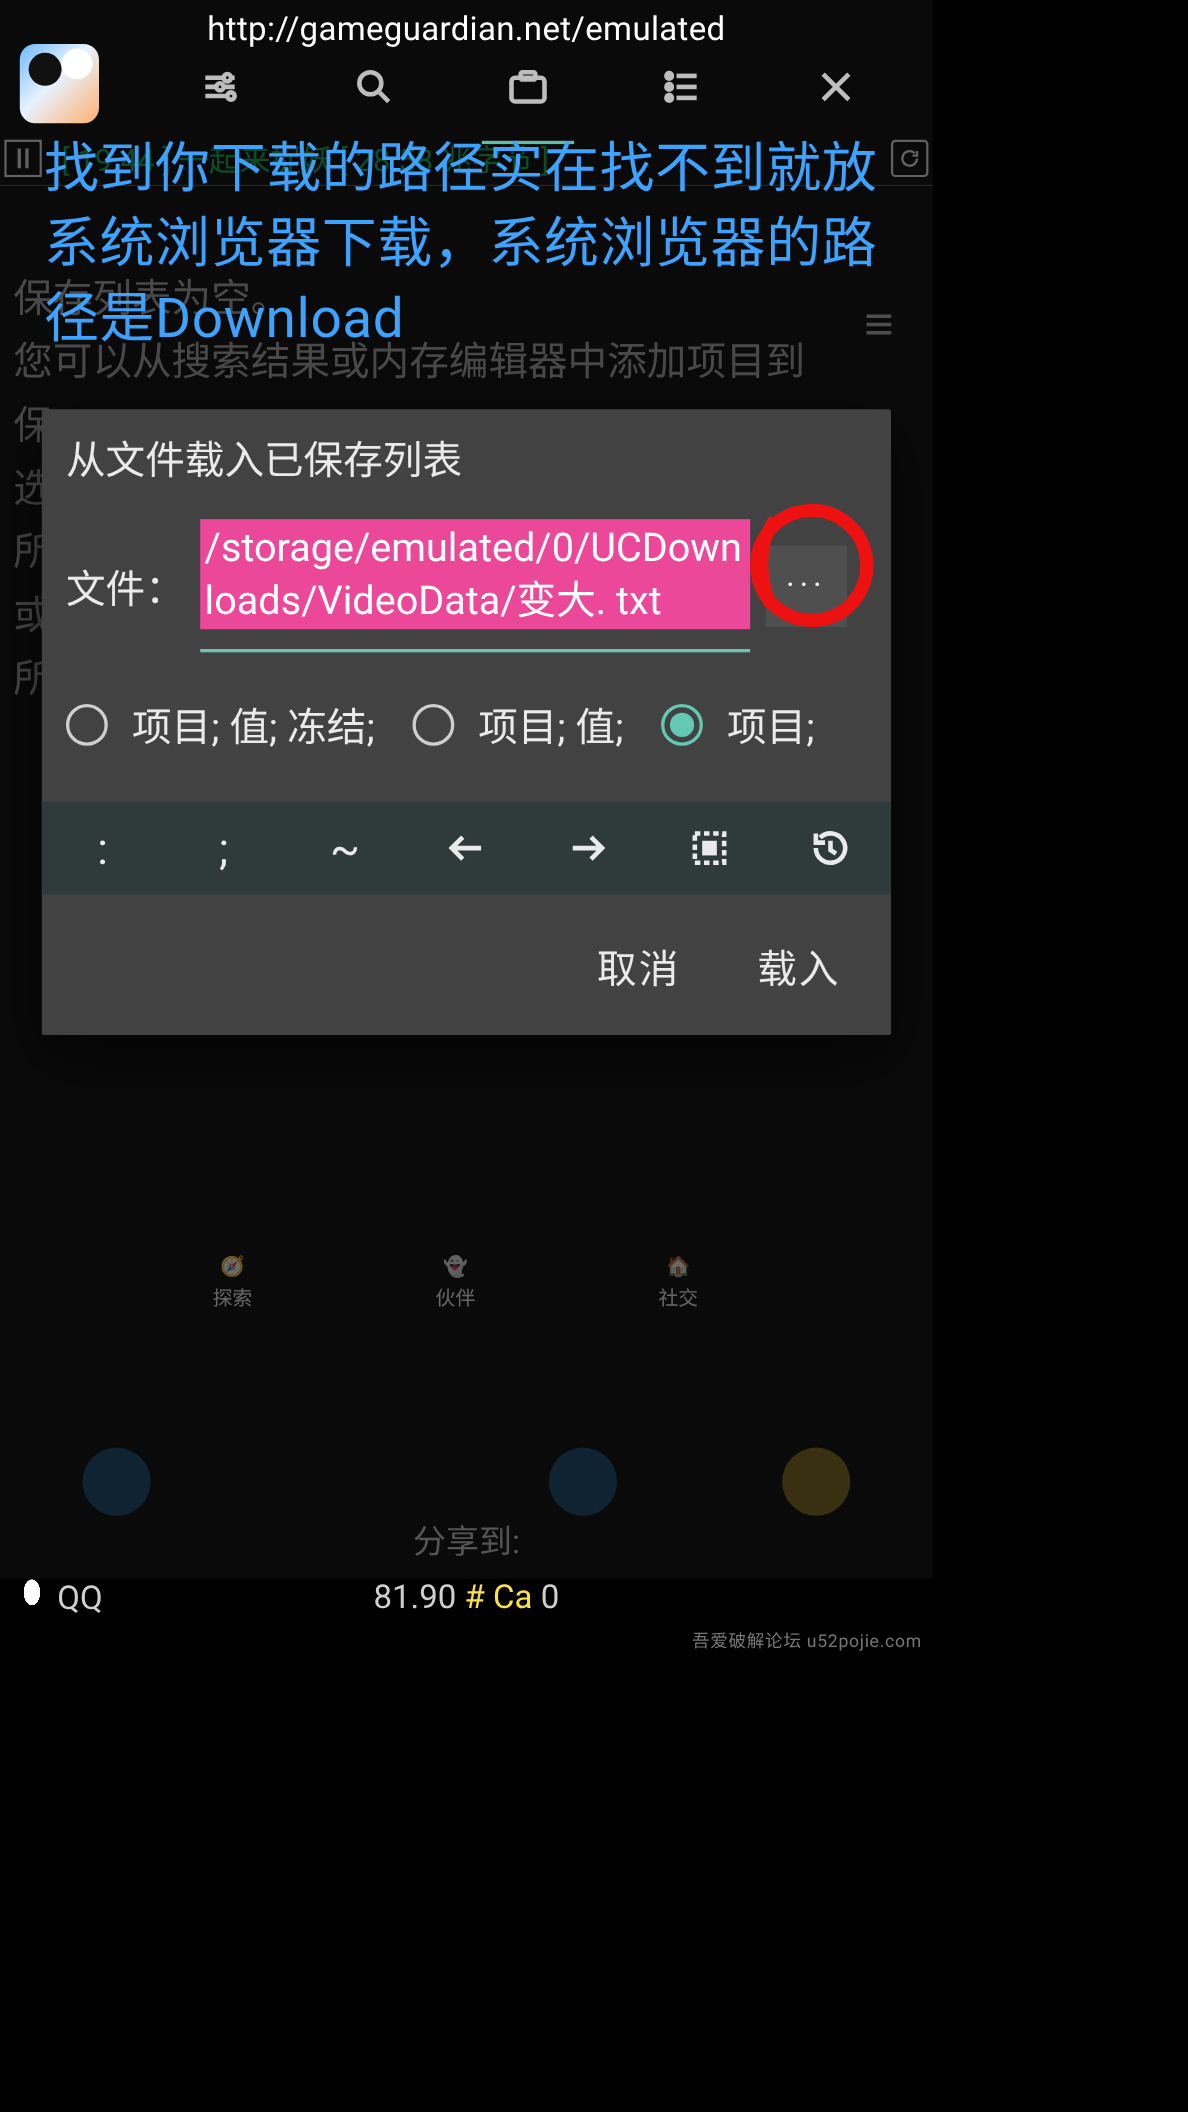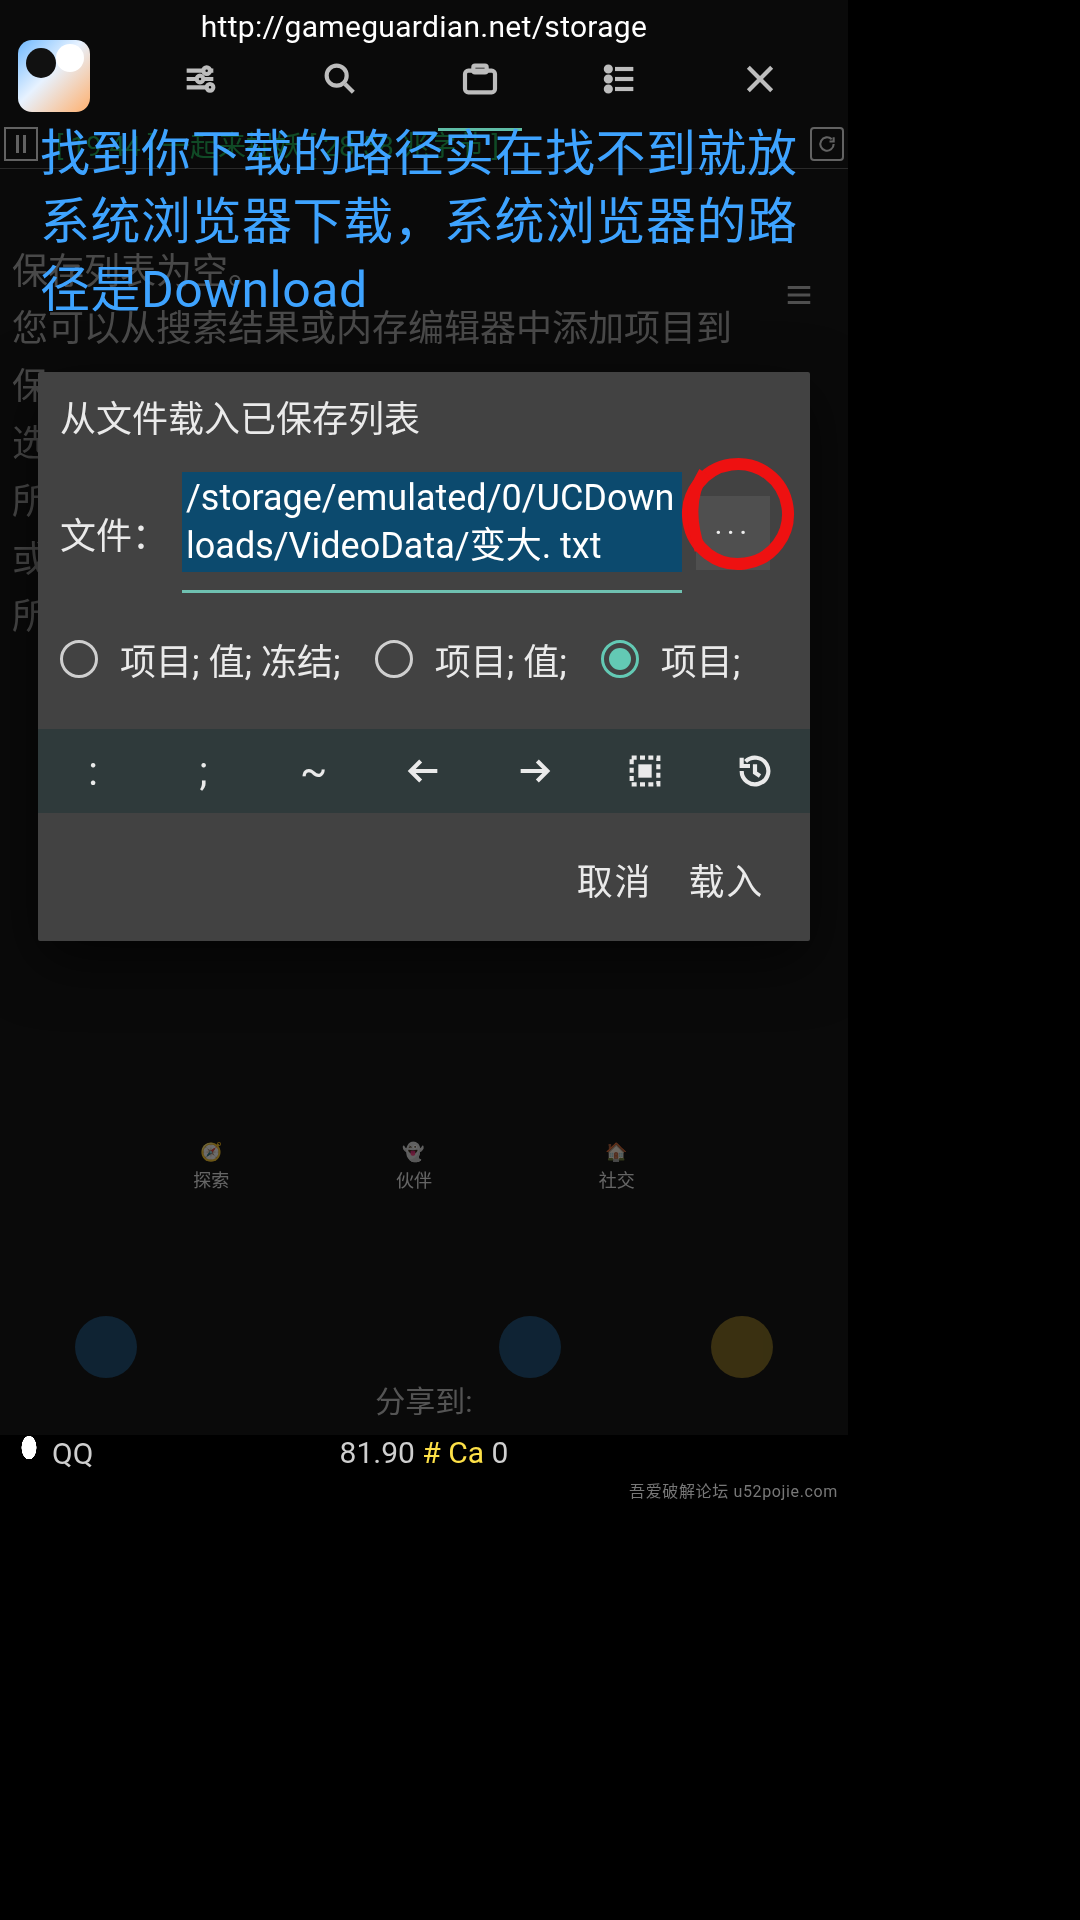--- a/index.html
+++ b/index.html
@@ -21,55 +21,55 @@
 .mid-bg-row .refresh{margin-left:auto;width:34px;height:34px;border:2px solid #aaa;display:flex;align-items:center;justify-content:center;border-radius:4px}
 .dim-sep{position:absolute;left:0;right:0;top:168px;height:1px;background:#2a2a2a}
 .annot{position:absolute;top:120px;left:40px;right:20px;color:#3ea3ff;font-size:50px;line-height:1.36;font-weight:400;z-index:50;letter-spacing:.01em}
 .bg-hints{position:absolute;top:186px;left:12px;right:12px;color:#bfbfbf;font-size:36px;line-height:1.6;opacity:.35;white-space:pre-line}
 .bg-hints .menuic{position:absolute;right:18px;top:26px}
 .dialog{position:absolute;left:38px;right:38px;top:372px;background:#424242;border-radius:2px;box-shadow:0 20px 60px rgba(0,0,0,.6);padding:0;color:#e6e6e6;z-index:40}
 .dlg-title{font-size:36px;color:#eaeaea;padding:18px 22px 30px 22px}
 .file-row{display:flex;align-items:center;padding:0 40px 14px 22px;gap:14px}
 .file-label{font-size:36px;color:#eaeaea;white-space:nowrap}
 .file-input{flex:1;position:relative}
-.file-input .sel{background:#0c4a6e;color:#fff;font-size:36px;line-height:1.34;padding:2px 4px;white-space:pre-wrap;word-break:break-all}
+.file-input .sel{background:#ec4899;color:#fff;font-size:36px;line-height:1.34;padding:2px 4px;white-space:pre-wrap;word-break:break-all}
 .file-underline{height:3px;background:#6fc1b1;margin-top:18px}
 .browse-btn{width:74px;height:74px;background:#4f4f4f;display:flex;align-items:center;justify-content:center;font-size:30px;color:#eee;position:relative;z-index:2;letter-spacing:.15em}
 .red-circle{position:absolute;right:46px;top:454px;width:128px;height:120px;z-index:60;pointer-events:none}
 .red-circle svg{width:100%;height:100%}
 .radios{padding:26px 22px 10px 22px;display:flex;flex-direction:row;gap:34px}
 .radio{display:flex;align-items:center;gap:22px;font-size:36px;color:#eaeaea;cursor:pointer}
 .radio .ring{width:38px;height:38px;border:3px solid #cfcfcf;border-radius:50%;display:flex;align-items:center;justify-content:center}
 .radio.selected .ring{border-color:#63c9b4}
 .radio.selected .ring::after{content:"";width:22px;height:22px;border-radius:50%;background:#63c9b4}
 .sym-row{margin-top:34px;background:#2f3a3b;height:84px;display:flex;align-items:stretch}
 .sym-row .sym{flex:1;display:flex;align-items:center;justify-content:center;color:#eaeaea;font-size:40px}
 .sym-row .sym svg{width:40px;height:40px;stroke:#eaeaea;fill:none;stroke-width:2.5}
-.dlg-actions{display:flex;justify-content:flex-end;gap:36px;padding:40px 46px 36px 0}
+.dlg-actions{display:flex;justify-content:flex-end;gap:70px;padding:40px 46px 36px 0}
 .dlg-actions .act{font-size:36px;color:#eaeaea;letter-spacing:.05em}
 .bottom-game{position:absolute;left:110px;right:130px;top:1062px;height:130px;display:flex;align-items:flex-end;justify-content:space-around;color:#eee;font-size:18px;opacity:.4}
 .bottom-game .slot{display:flex;flex-direction:column;align-items:center;gap:4px}
 .share-row{position:absolute;left:0;right:0;bottom:86px;display:flex;align-items:center;justify-content:center;color:#9e9e9e;font-size:30px;opacity:.5}
 .share-icons{position:absolute;left:0;right:0;bottom:120px;height:80px;display:flex;align-items:center;justify-content:space-around;opacity:.25}
 .share-icons .ci{width:62px;height:62px;border-radius:50%;background:#1f6fb0}
 .share-icons .ci.y{background:#c9a227}
 .bottom-status{position:absolute;left:0;right:0;bottom:0;height:72px;display:flex;align-items:flex-start;padding:0 14px;color:#cfcfcf;font-size:30px;background:#000}
 .bottom-status .qq{display:flex;align-items:center;gap:8px}
 .bottom-status .qq .peng{width:30px;height:36px;background:radial-gradient(ellipse at 50% 35%,#fff 0 35%,#000 36% 100%);border-radius:14px 14px 10px 10px}
 .bottom-status .center{position:absolute;left:50%;transform:translateX(-50%);white-space:nowrap}
 .bottom-status .center .g{color:#fde047}
 .bottom-status .wm{position:absolute;right:10px;bottom:6px;font-size:16px;color:#777;letter-spacing:.04em;line-height:1.1;text-align:right}
 </style>
 </head>
 <body>
 
 <div class="bg-dim"></div>
 
 <div class="url-bar">
-  <span>http://gameguardian.net/storage</span>
+  <span>http://gameguardian.net/emulated</span>
 </div>
 
 <div class="top-toolbar">
   <div class="game-icon"></div>
   <div class="tb-btn">
     <svg viewBox="0 0 24 24">
         <path d="M4 7h10M4 12h6M4 17h12M18 7h2M14 12h6M20 17h0"></path>
         <circle cx="16" cy="7" r="2"></circle>
         <circle cx="12" cy="12" r="2"></circle>
         <circle cx="18" cy="17" r="2"></circle>

